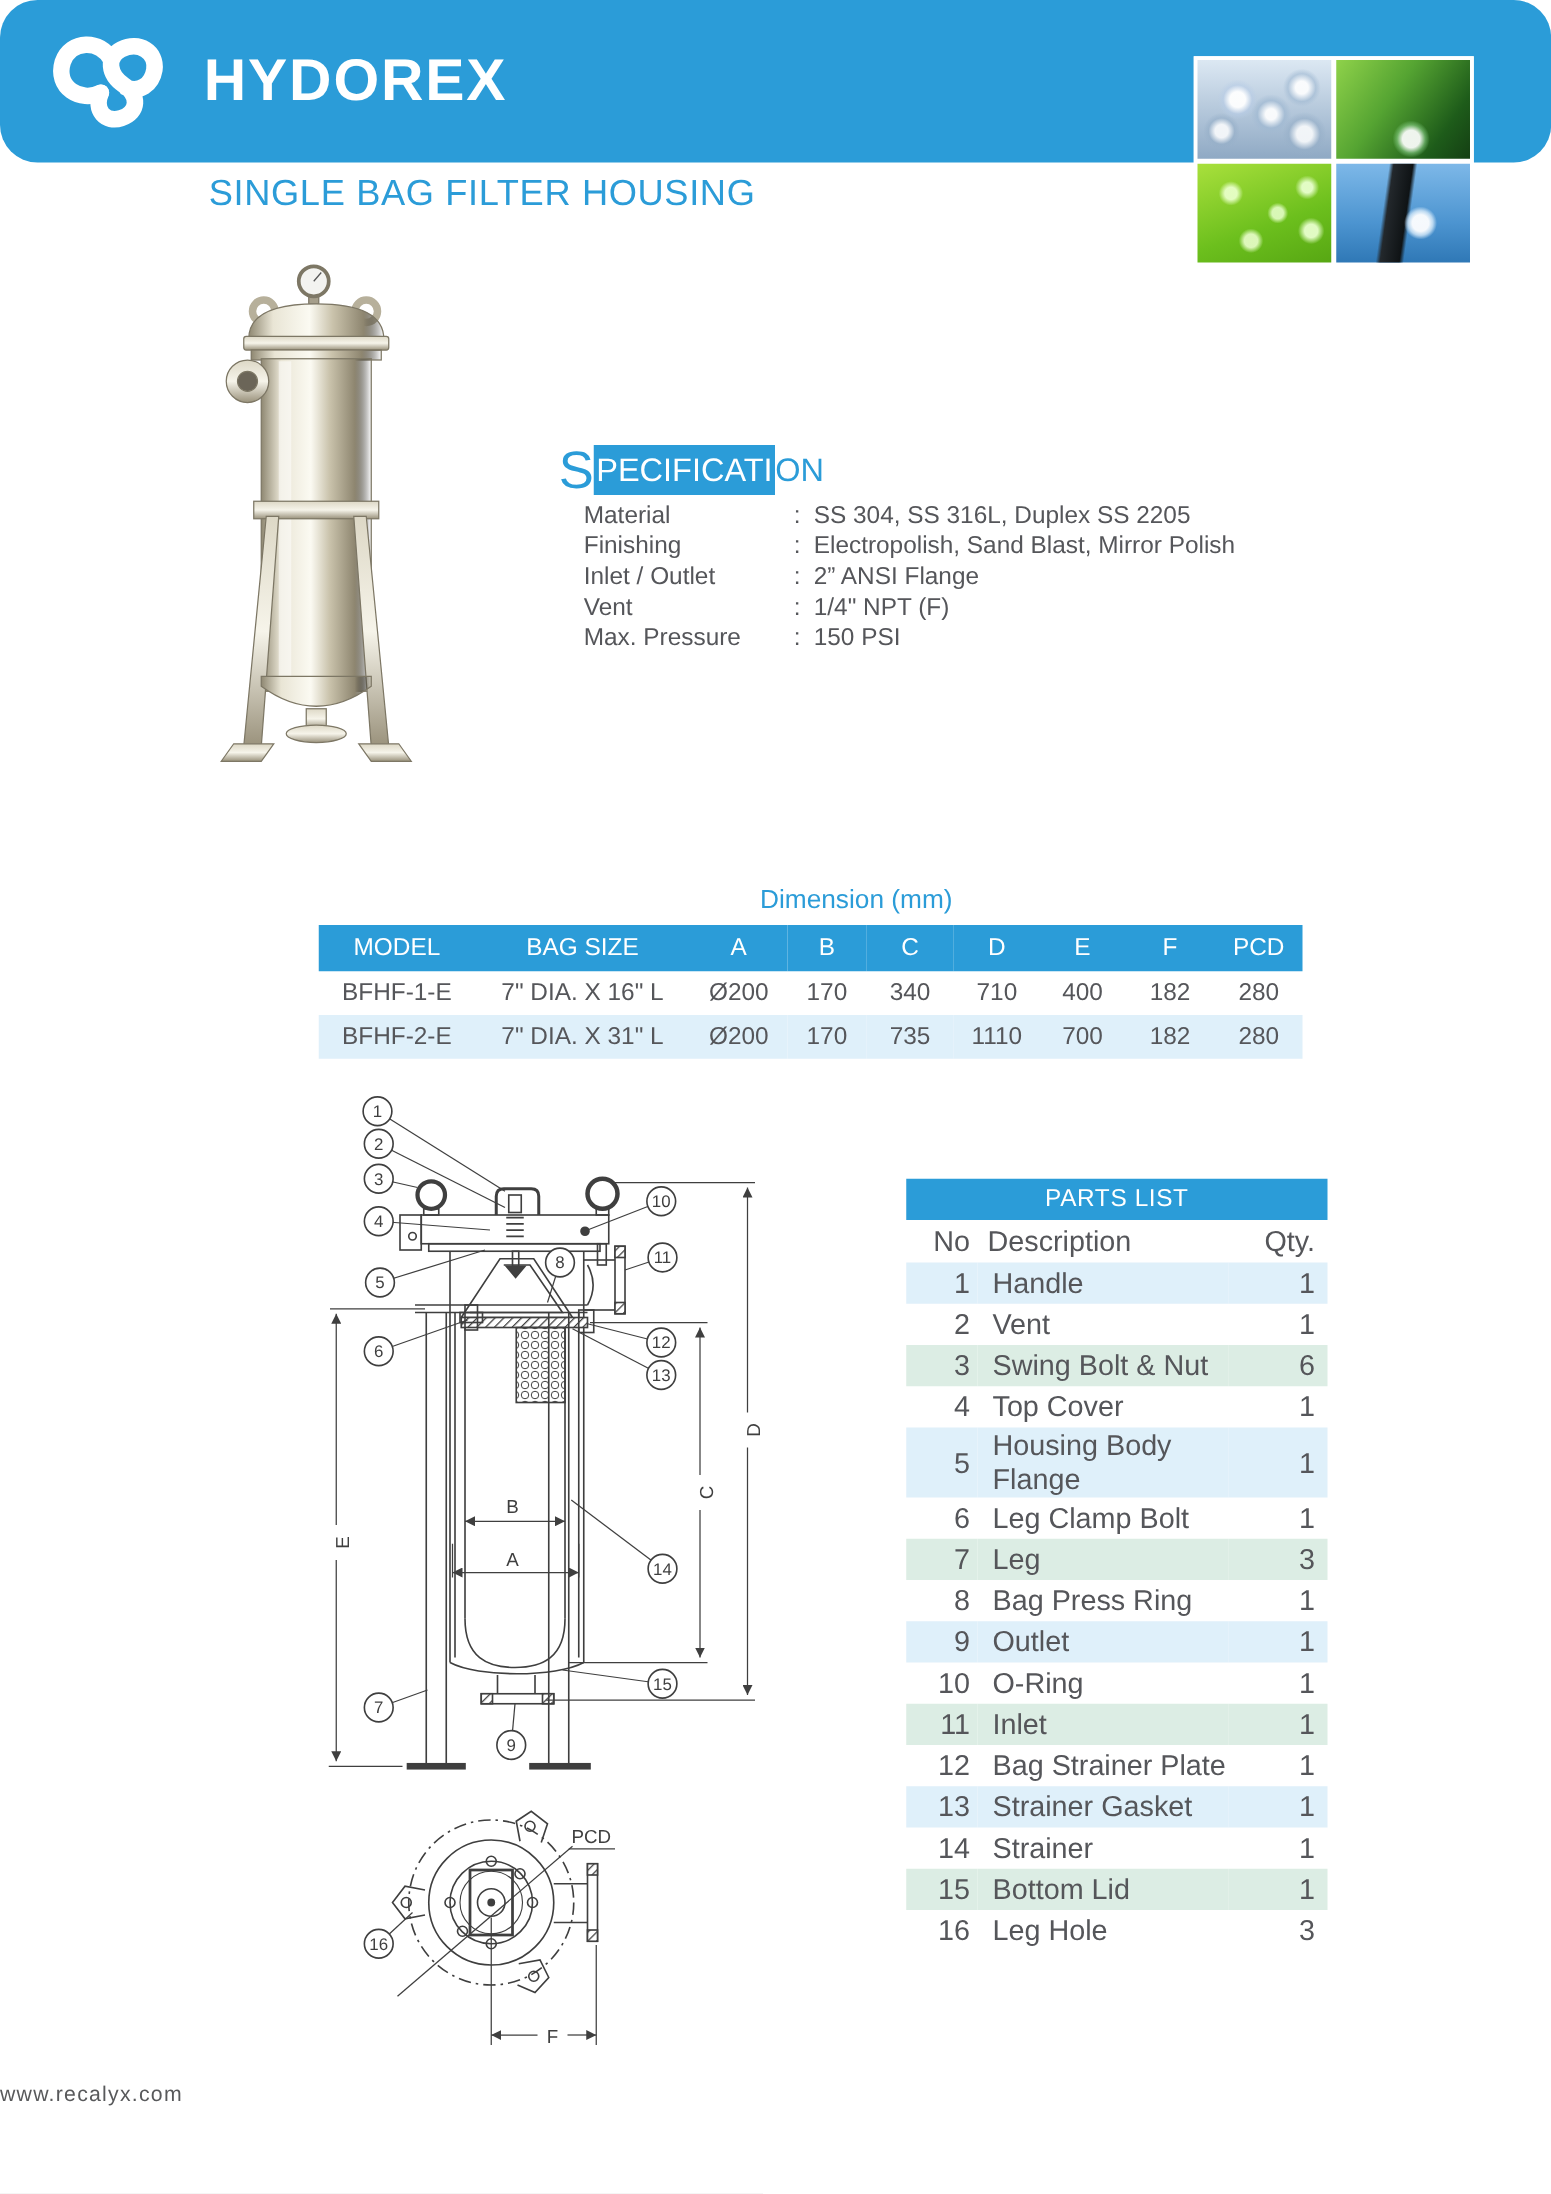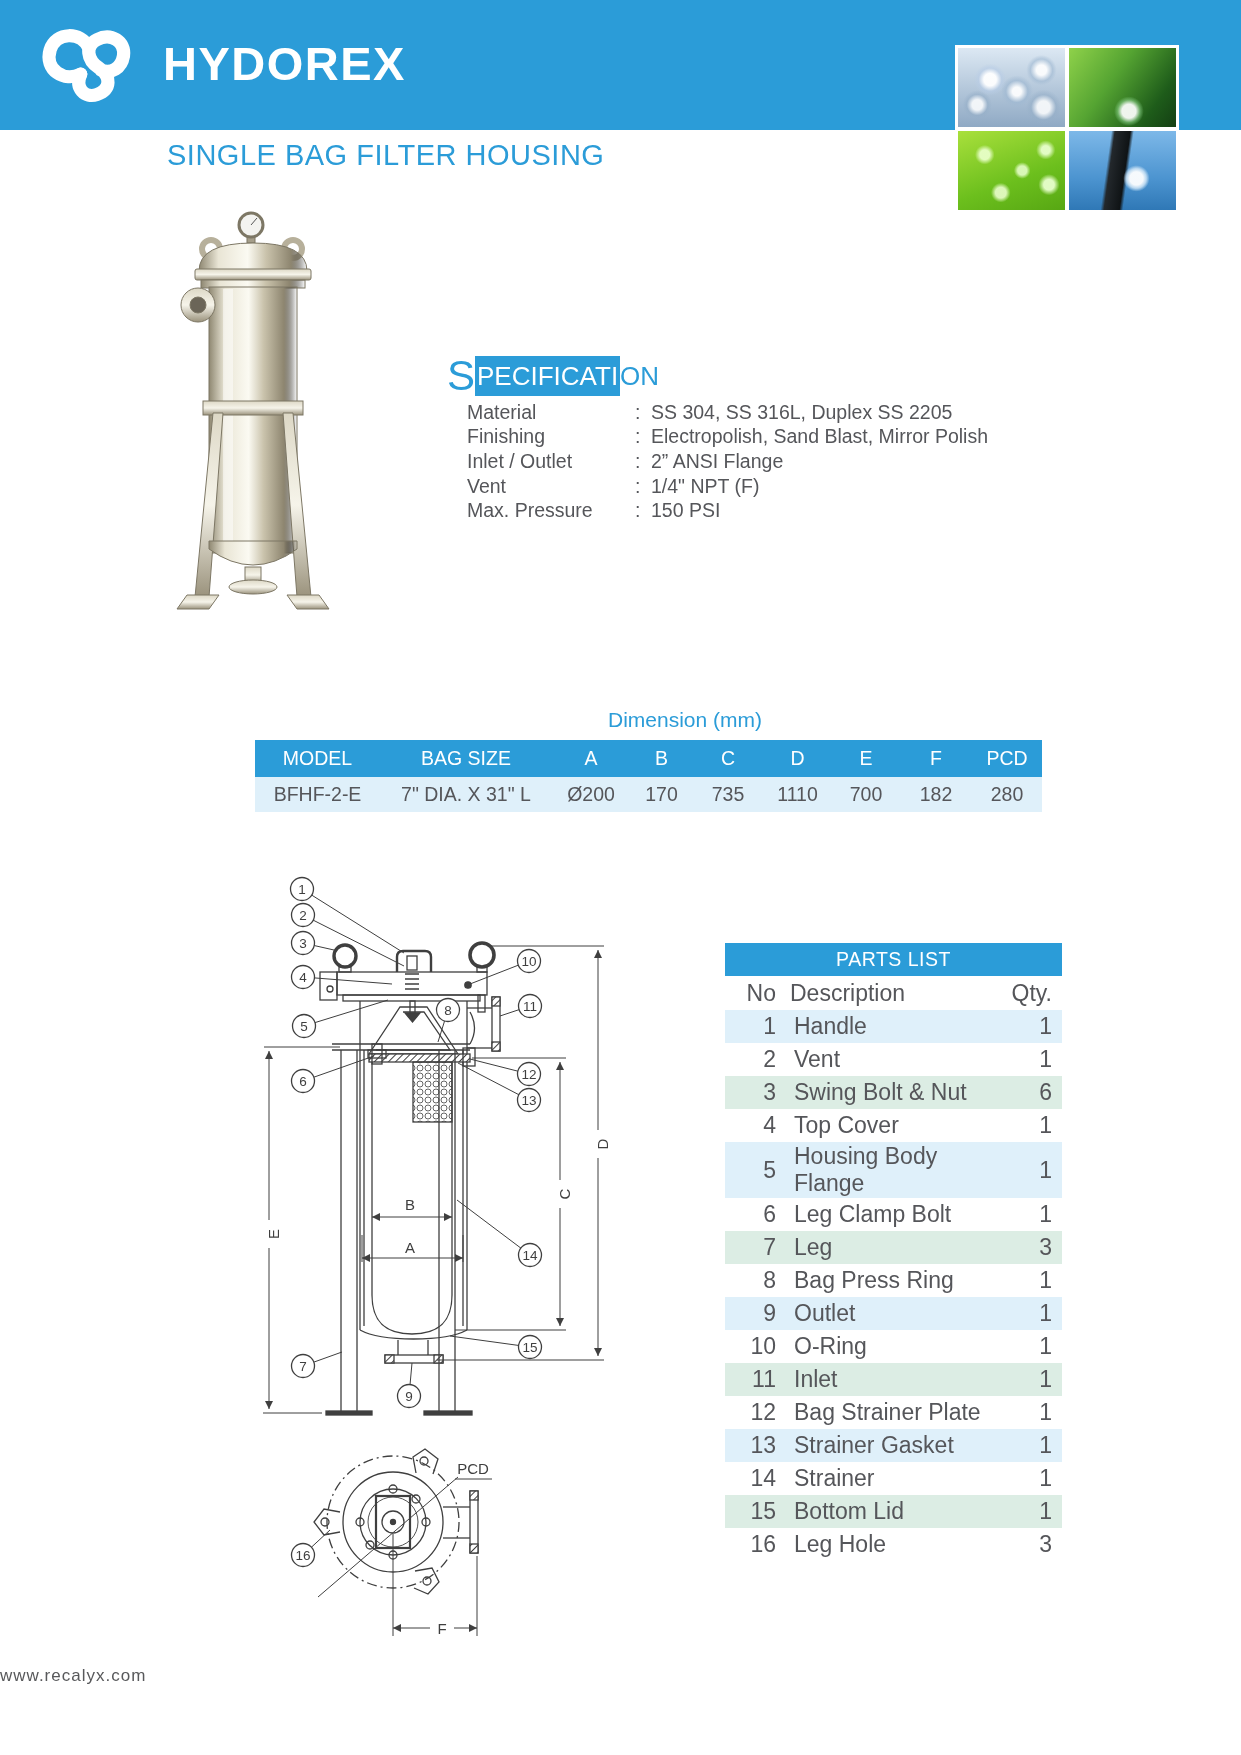--- a/index.html
+++ b/index.html
@@ -6,21 +6,21 @@
     --accent:#2B9CD8;
     --row_blue:#DFF0FA;
     --row_green:#DCEDE4;
     --text:#55565A;
     --line:#3f3f3f;
   }
   html,body{margin:0;padding:0;background:#e8e8e8;}
   .page{position:relative;width:1241px;height:1755px;margin:0 auto;background:#fff;
         font-family:"Liberation Sans",sans-serif;overflow:hidden;}
   
-  .header-bar{position:absolute;left:0;top:0;width:1241px;height:130px;background:var(--accent);}
+  .header-bar{position:absolute;left:0;top:0;width:1241px;height:130px;background:var(--accent);border-radius:30px;}
   .logo{position:absolute;left:40px;top:20px;width:112px;height:88px;}
   .brand{position:absolute;left:163px;top:36px;font-size:47px;font-weight:bold;color:#fff;letter-spacing:1.5px;}
   
   .photo-grid{position:absolute;left:955px;top:45px;width:224px;height:168px;display:grid;
               grid-template-columns:1fr 1fr;grid-template-rows:1fr 1fr;gap:4px;background:#fff;border:3px solid #fff;box-sizing:border-box;}
   .photo{width:100%;height:100%;}
   .ph-bubbles{background:
     radial-gradient(circle at 30% 40%, rgba(255,255,255,.95) 0 7%, rgba(185,205,230,.65) 13%, transparent 18%),
     radial-gradient(circle at 55% 55%, rgba(255,255,255,.92) 0 6%, rgba(160,185,210,.7) 15%, transparent 22%),
     radial-gradient(circle at 78% 28%, rgba(255,255,255,.9) 0 5%, rgba(160,185,210,.6) 11%, transparent 15%),
@@ -203,20 +203,31 @@
           <th>A</th>
           <th>B</th>
           <th>C</th>
           <th>D</th>
           <th>E</th>
           <th>F</th>
           <th>PCD</th>
         </tr>
       </thead>
     <tbody>
+        <tr>
+          <td>BFHF-1-E</td>
+          <td>7" DIA. X 16" L</td>
+          <td>Ø200</td>
+          <td>170</td>
+          <td>340</td>
+          <td>710</td>
+          <td>400</td>
+          <td>182</td>
+          <td>280</td>
+        </tr>
         <tr class="alt">
           <td>BFHF-2-E</td>
           <td>7" DIA. X 31" L</td>
           <td>Ø200</td>
           <td>170</td>
           <td>735</td>
           <td>1110</td>
           <td>700</td>
           <td>182</td>
           <td>280</td>

